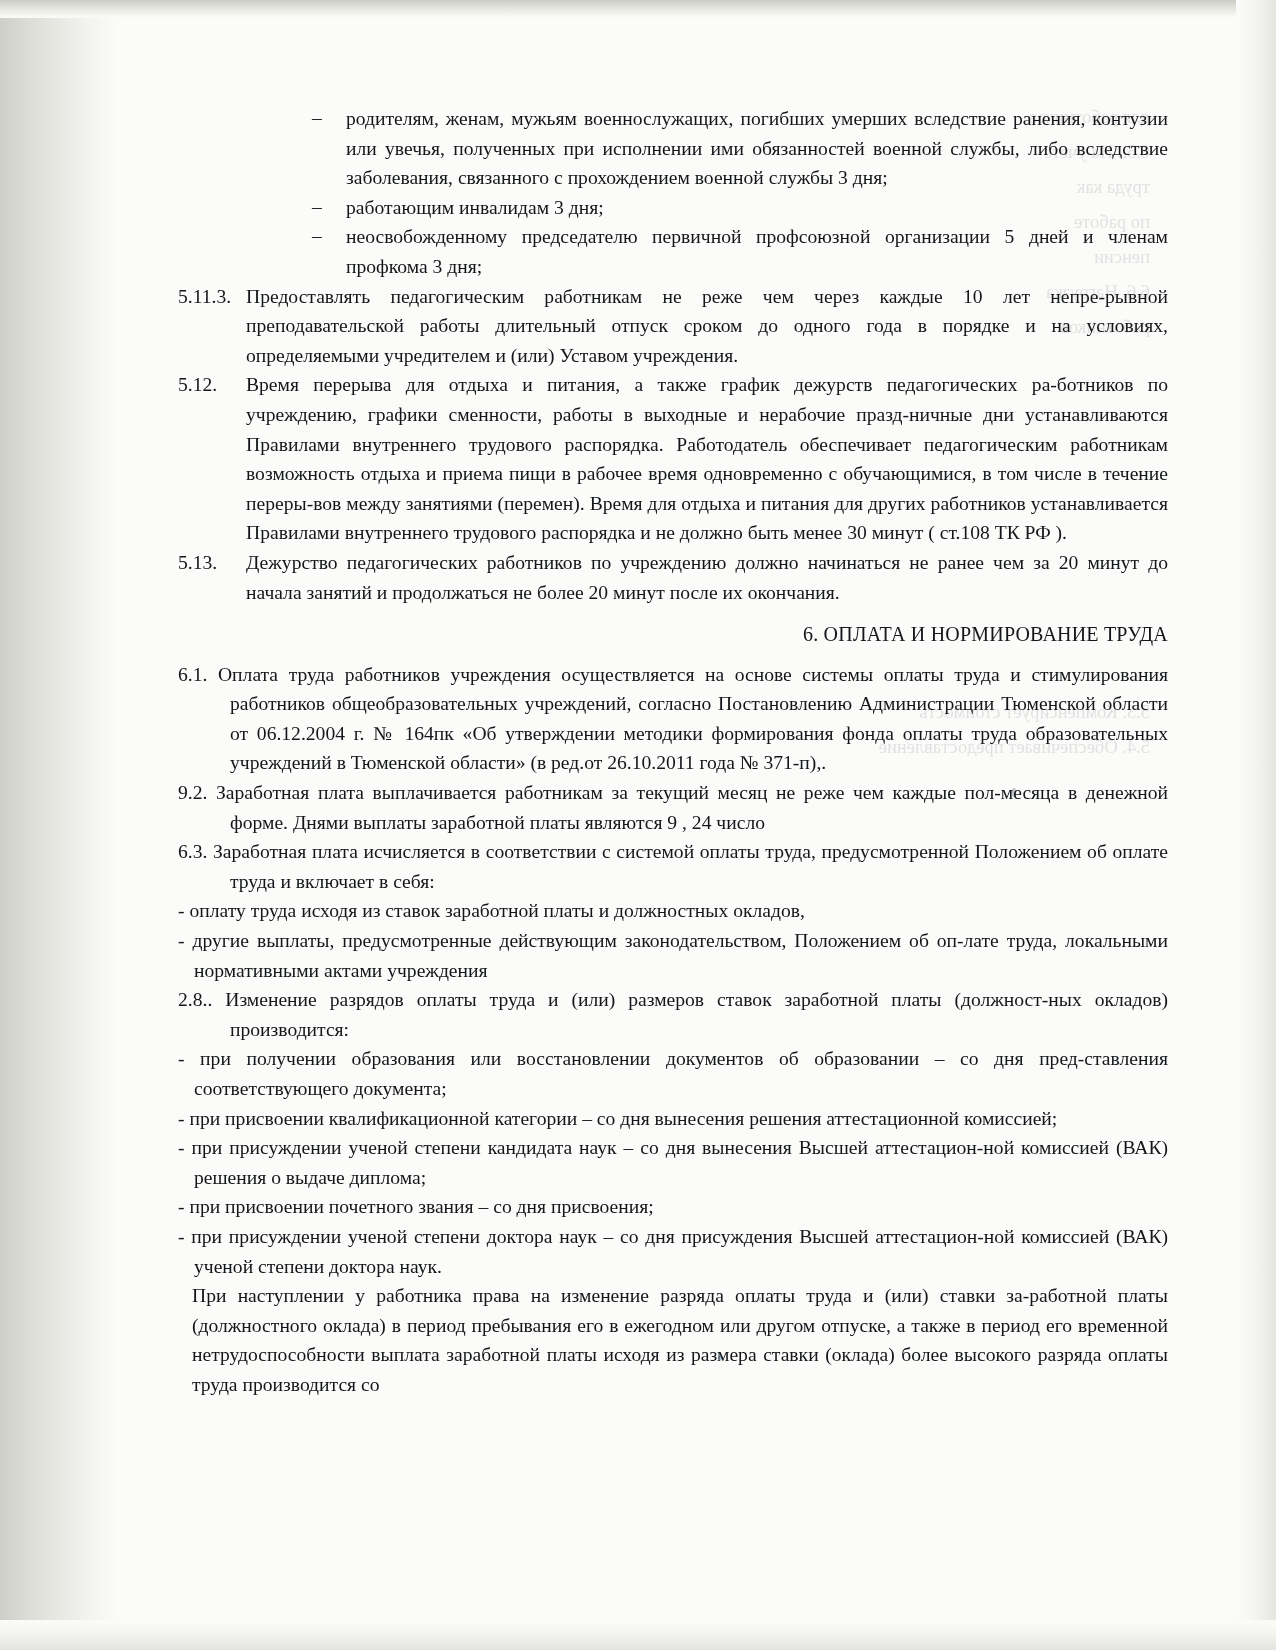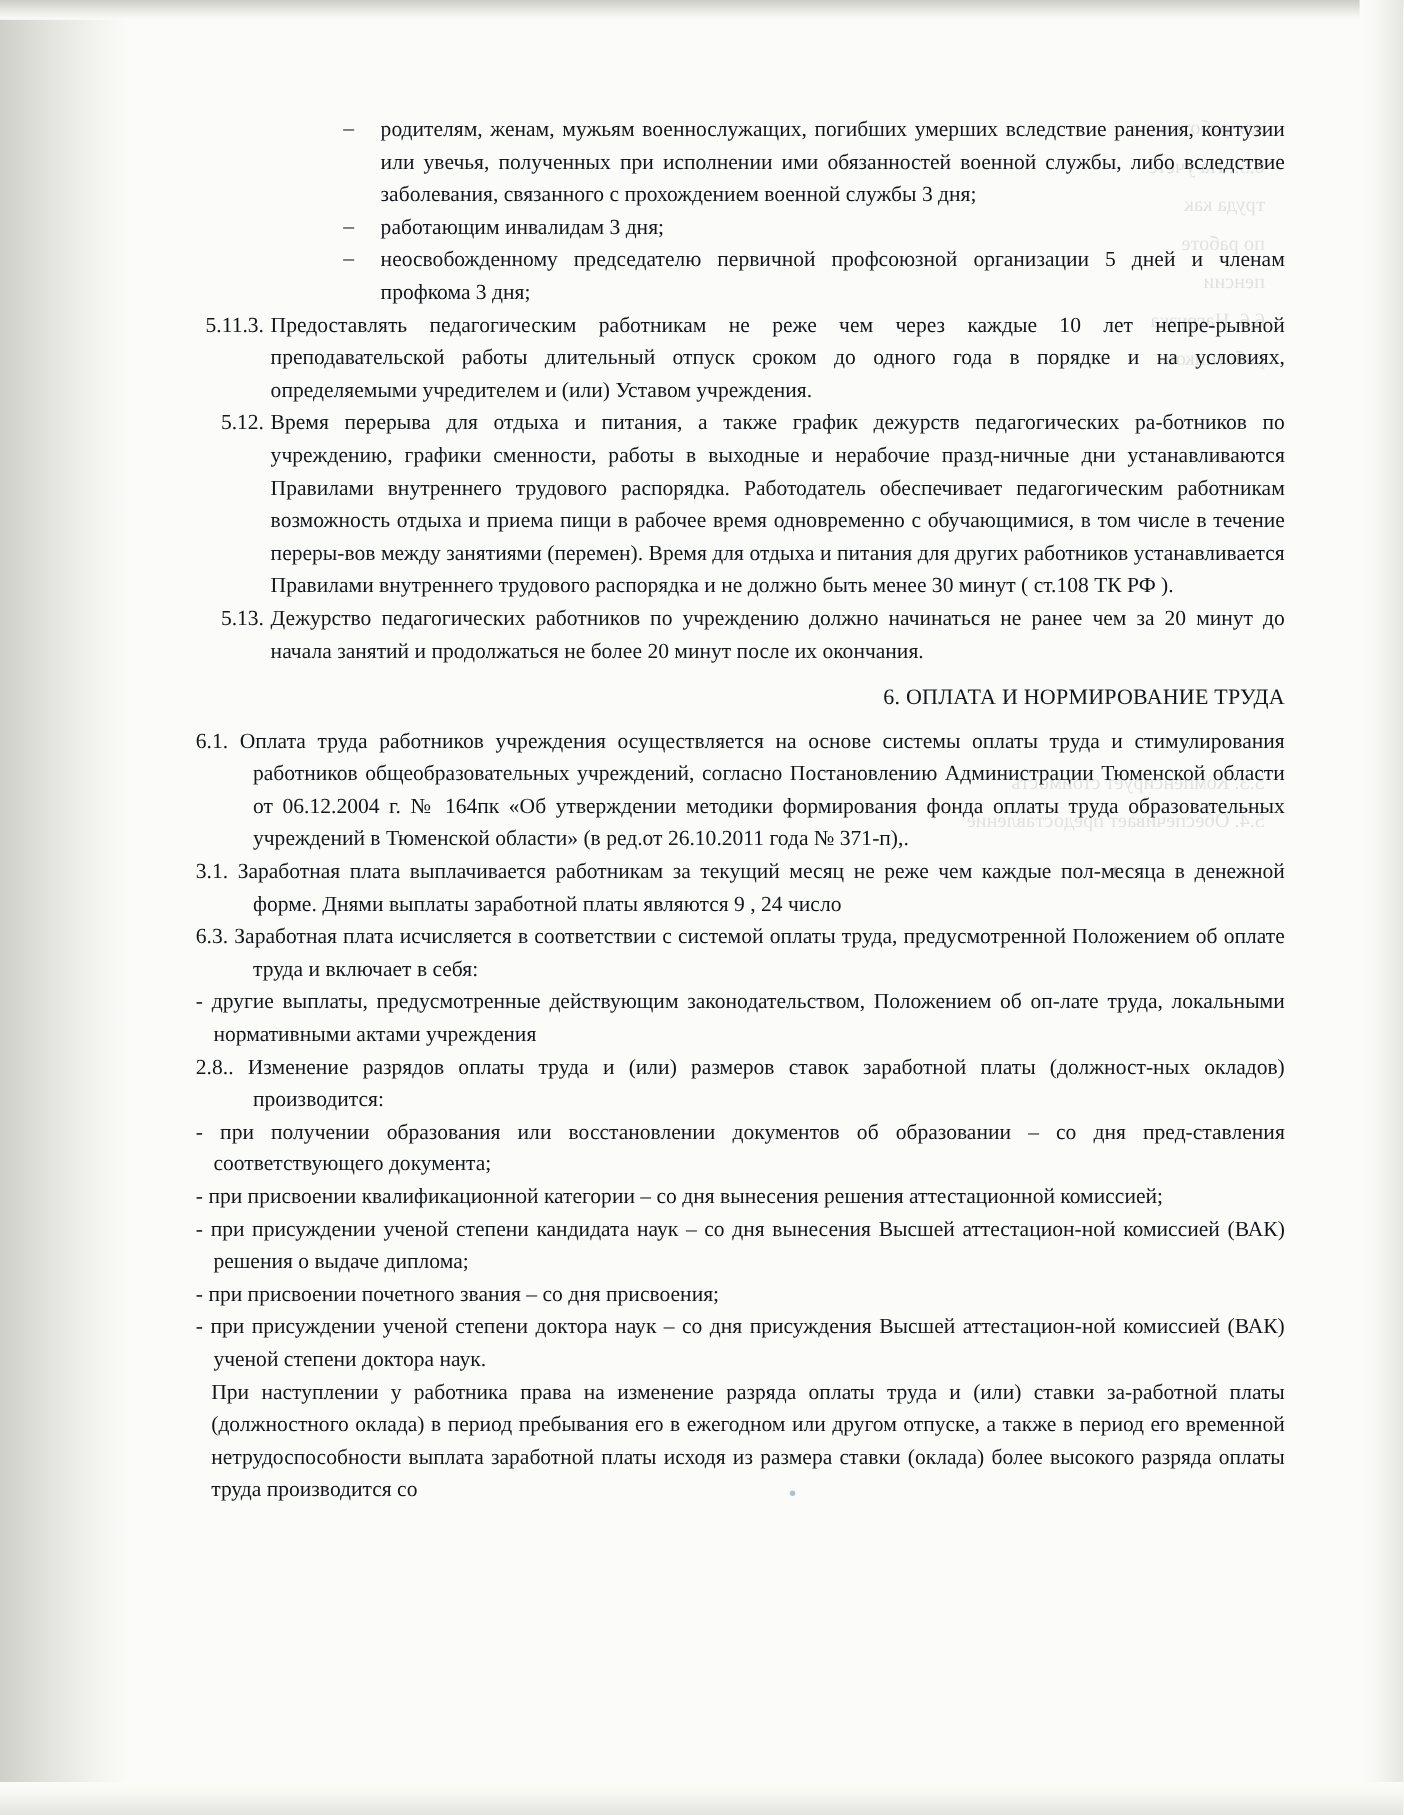--- a/index.html
+++ b/index.html
@@ -108,21 +108,20 @@
     position: relative;
     padding-left: 68px;
     text-align: justify;
     margin-top: 0;
   }
   .num-item .num {
     position: absolute;
     left: 0;
     top: 0;
     width: 62px;
-    text-align: right;
   }
 
   .heading {
     text-align: right;
     font-size: 20px;
     margin: 13px 0 10px 0;
     letter-spacing: 0.2px;
   }
 
   .para {
@@ -215,29 +214,33 @@
       </p>
 
       <p class="heading">6. ОПЛАТА И НОРМИРОВАНИЕ ТРУДА</p>
 
       <p class="para-hang2">
         <span>6.1.</span>
         <span>Оплата труда работников учреждения осуществляется на основе системы оплаты труда и стимулирования работников общеобразовательных учреждений, согласно Постановлению Администрации Тюменской области от 06.12.2004 г.  № 164пк «Об утверждении методики формирования фонда оплаты труда образовательных учреждений в Тюменской области» (в ред.от 26.10.2011 года № 371-п),.</span>
       </p>
 
       <p class="para-hang2">
-        <span>3.1.</span>
+        <span>9.2.</span>
         <span>Заработная плата выплачивается работникам за текущий месяц не реже чем каждые пол-месяца в денежной форме. Днями выплаты заработной платы являются      9  ,  24 число</span>
       </p>
 
       <p class="para-hang2">
         <span>6.3.</span>
         <span>Заработная плата исчисляется в соответствии с системой оплаты труда, предусмотренной Положением  об оплате труда  и включает в себя:</span>
       </p>
 
+      <p class="dash-item">
+        <span>-</span>
+        <span>оплату труда исходя из ставок заработной платы и должностных окладов,</span>
+      </p>
       <p class="dash-item">
         <span>-</span>
         <span>другие выплаты, предусмотренные действующим законодательством, Положением об оп-лате труда, локальными нормативными актами учреждения</span>
       </p>
 
       <p class="para-hang2">
         <span>2.8..</span>
         <span>Изменение разрядов оплаты труда и (или) размеров ставок заработной платы (должност-ных окладов) производится:</span>
       </p>
 

